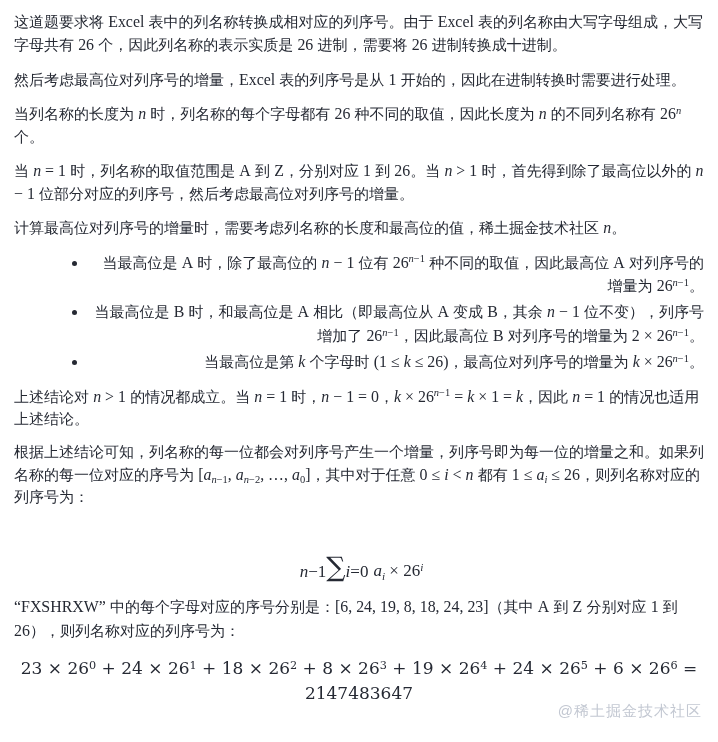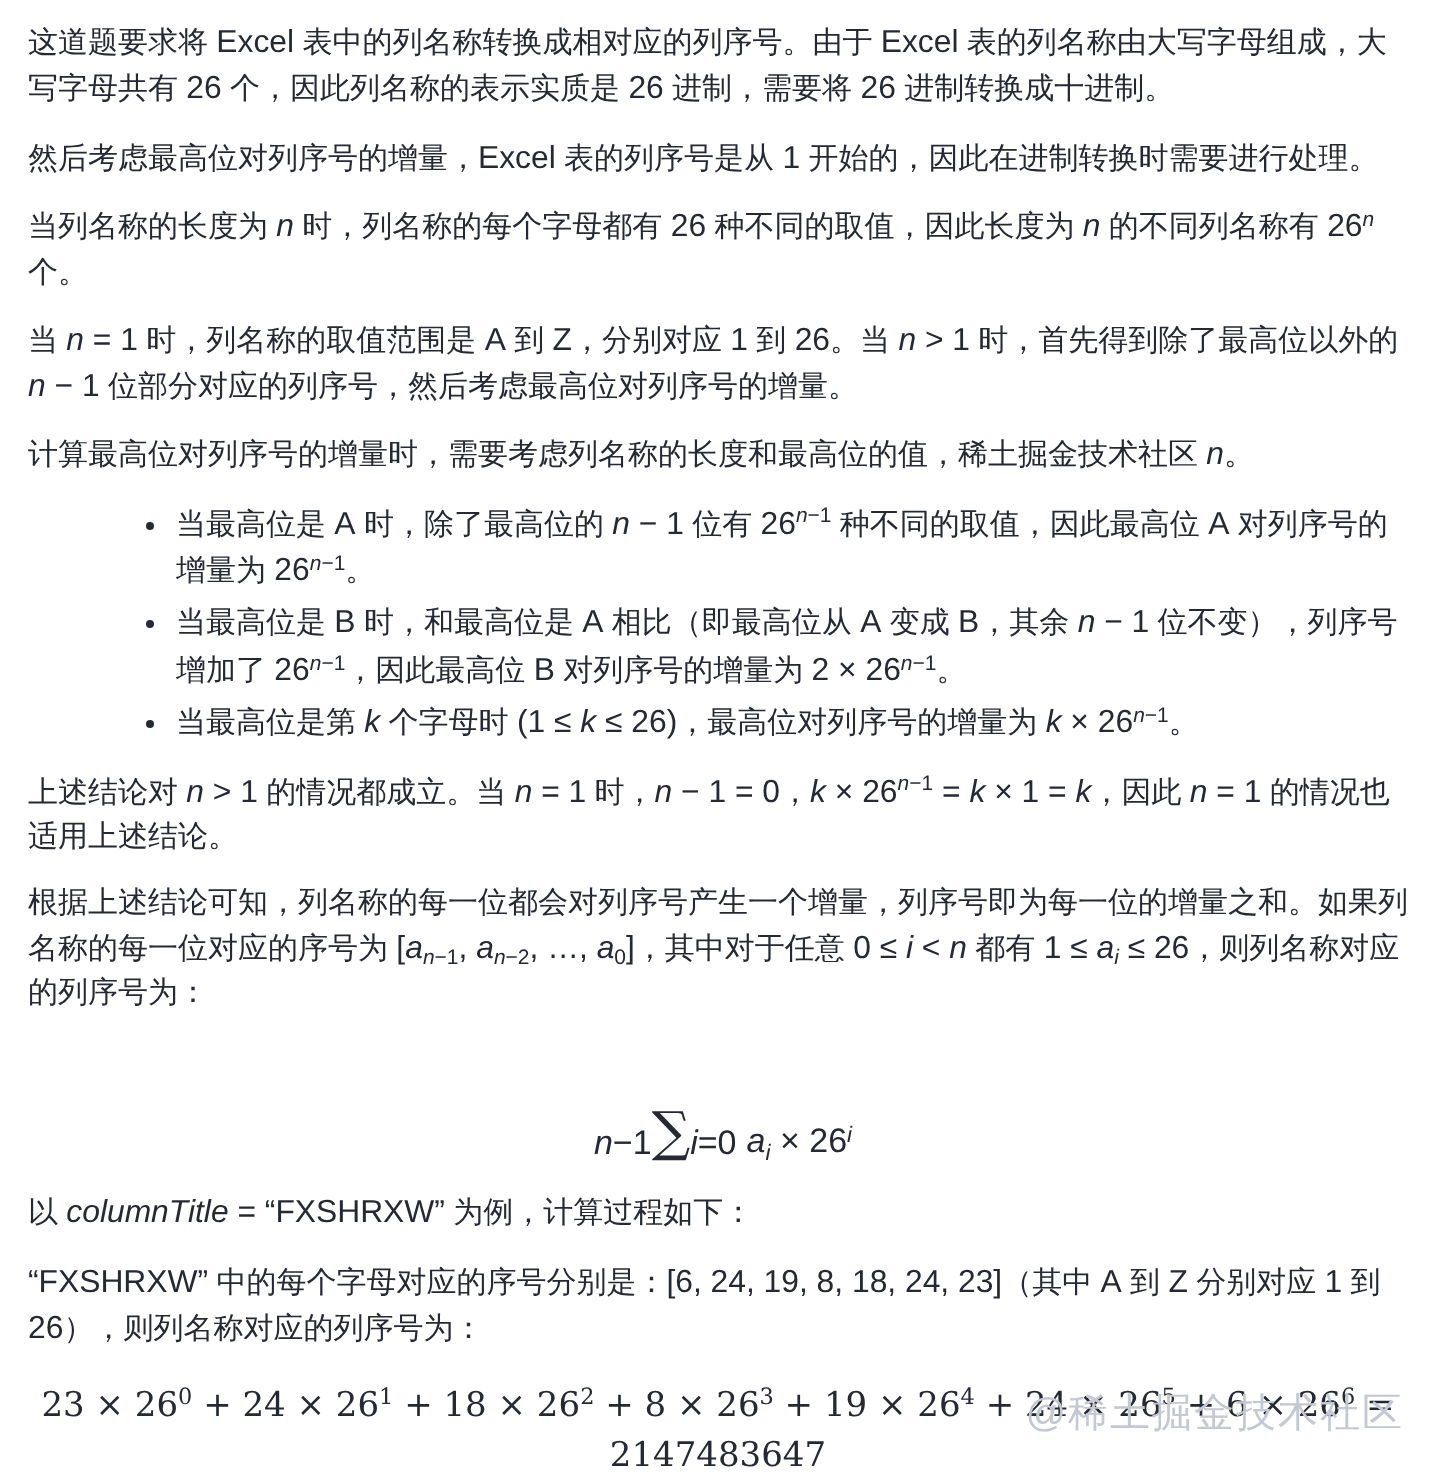--- a/index.html
+++ b/index.html
@@ -5,38 +5,38 @@
   html,body{margin:0;padding:0;}
   body{
     width:718px;height:742px;overflow:hidden;position:relative;
     background:#ffffff;color:#252933;
     font-family:"Liberation Sans","DejaVu Sans",sans-serif;
     font-size:15px;line-height:1.47;
   }
   .article{padding:0 14px;}
   .article > :first-child{margin-top:10px;}
   .para{margin:11px 0;}
-  ul.bullets{margin:11px 0;padding-left:74px;}
+  ul.bullets{margin:11px 0;padding-left:74px;text-align:right;}
   ul.bullets li{margin:3px 0;}
   
-  .roman,.math{font-family:Liberation Sans, sans-serif;font-size:1.06em;margin-top:40px;}
+  .roman,.math{font-family:Liberation Serif, serif;font-size:1.06em;margin-top:40px;}
   .math i{font-style:italic;}
   sup,sub{font-size:.66em;line-height:0;vertical-align:baseline;position:relative;}
   sup{top:-.5em;}
   sub{top:.28em;}
   
   .sum-row{display:flex;justify-content:center;align-items:center;margin:6px 0 8px;}
   .sum-row .math{font-size:17px;}
   .sigma-stack{display:inline-flex;align-items:flex-end;margin:0 5px;
     font-family:"DejaVu Serif","Liberation Serif",serif;}
   .sigma-limit{font-size:11.5px;line-height:1.15;}
   .sigma-glyph{font-size:27px;line-height:1.05;}
   .eq-row{text-align:center;margin:14px 0;font-size:17px;
     font-family:"DejaVu Serif","Liberation Serif",serif;}
-  .watermark{position:absolute;right:16px;bottom:20px;font-size:20px;letter-spacing:1px;
+  .watermark{position:absolute;right:16px;bottom:20px;font-size:15px;letter-spacing:1px;
     font-family:"Liberation Sans","DejaVu Sans",sans-serif;}
 </style>
 </head>
 <body style="background: rgb(255, 255, 255); color: rgb(37, 41, 51);">
 
 <div class="article" id="article-content">
     <p class="para"><span class="txt">这道题要求将 </span><span class="roman">Excel</span><span class="txt"> 表中的列名称转换成相对应的列序号。由于 </span><span class="roman">Excel</span><span class="txt"> 表的列名称由大写字母组成，大写字母共有 </span><span class="roman">26</span><span class="txt"> 个，因此列名称的表示实质是 </span><span class="roman">26</span><span class="txt"> 进制，需要将 </span><span class="roman">26</span><span class="txt"> 进制转换成十进制。</span></p>
     <p class="para"><span class="txt">然后考虑最高位对列序号的增量，</span><span class="roman">Excel</span><span class="txt"> 表的列序号是从 </span><span class="roman">1</span><span class="txt"> 开始的，因此在进制转换时需要进行处理。</span></p>
     <p class="para"><span class="txt">当列名称的长度为 </span><span class="math"><i>n</i></span><span class="txt"> 时，列名称的每个字母都有 </span><span class="roman">26</span><span class="txt"> 种不同的取值，因此长度为 </span><span class="math"><i>n</i></span><span class="txt"> 的不同列名称有 </span><span class="math">26<sup><i>n</i></sup></span><span class="txt"> 个。</span></p>
     <p class="para"><span class="txt">当 </span><span class="math"><i>n</i> = 1</span><span class="txt"> 时，列名称的取值范围是 </span><span class="roman">A</span><span class="txt"> 到 </span><span class="roman">Z</span><span class="txt">，分别对应 </span><span class="roman">1</span><span class="txt"> 到 </span><span class="roman">26</span><span class="txt">。当 </span><span class="math"><i>n</i> &gt; 1</span><span class="txt"> 时，首先得到除了最高位以外的 </span><span class="math"><i>n</i> − 1</span><span class="txt"> 位部分对应的列序号，然后考虑最高位对列序号的增量。</span></p>
@@ -49,18 +49,17 @@
     <p class="para"><span class="txt">上述结论对 </span><span class="math"><i>n</i> &gt; 1</span><span class="txt"> 的情况都成立。当 </span><span class="math"><i>n</i> = 1</span><span class="txt"> 时，</span><span class="math"><i>n</i> − 1 = 0</span><span class="txt">，</span><span class="math"><i>k</i> × 26<sup><i>n</i>−1</sup> = <i>k</i> × 1 = <i>k</i></span><span class="txt">，因此 </span><span class="math"><i>n</i> = 1</span><span class="txt"> 的情况也适用上述结论。</span></p>
     <p class="para"><span class="txt">根据上述结论可知，列名称的每一位都会对列序号产生一个增量，列序号即为每一位的增量之和。如果列名称的每一位对应的序号为 </span><span class="math">[<i>a</i><sub><i>n</i>−1</sub>, <i>a</i><sub><i>n</i>−2</sub>, …, <i>a</i><sub>0</sub>]</span><span class="txt">，其中对于任意 </span><span class="math">0 ≤ <i>i</i> &lt; <i>n</i></span><span class="txt"> 都有 </span><span class="math">1 ≤ <i>a</i><sub><i>i</i></sub> ≤ 26</span><span class="txt">，则列名称对应的列序号为：</span></p>
     <div class="sum-row">
       <span class="sigma-stack">
         <span class="sigma-limit math"><i>n</i>−1</span>
         <span class="sigma-glyph">∑</span>
         <span class="sigma-limit math"><i>i</i>=0</span>
       </span>
       <span class="math"><i>a</i><sub><i>i</i></sub> × 26<sup><i>i</i></sup></span>
     </div>
-    <p class="para"><span class="txt">以 </span><span class="math"><i>columnTitle</i> = </span><span class="roman">“FXSHRXW”</span><span class="txt"> 为例，计算过程如下：</span></p>
     <p class="para"><span class="roman">“FXSHRXW”</span><span class="txt"> 中的每个字母对应的序号分别是：</span><span class="math">[6, 24, 19, 8, 18, 24, 23]</span><span class="txt">（其中 </span><span class="roman">A</span><span class="txt"> 到 </span><span class="roman">Z</span><span class="txt"> 分别对应 </span><span class="roman">1</span><span class="txt"> 到 </span><span class="roman">26</span><span class="txt">），则列名称对应的列序号为：</span></p>
     <div class="eq-row">23 × 26<sup>0</sup> + 24 × 26<sup>1</sup> + 18 × 26<sup>2</sup> + 8 × 26<sup>3</sup> + 19 × 26<sup>4</sup> + 24 × 26<sup>5</sup> + 6 × 26<sup>6</sup> = 2147483647</div>
   </div>
 
 <div class="watermark" style="color: rgb(195, 200, 210);">@稀土掘金技术社区</div>
 
 </body></html>

